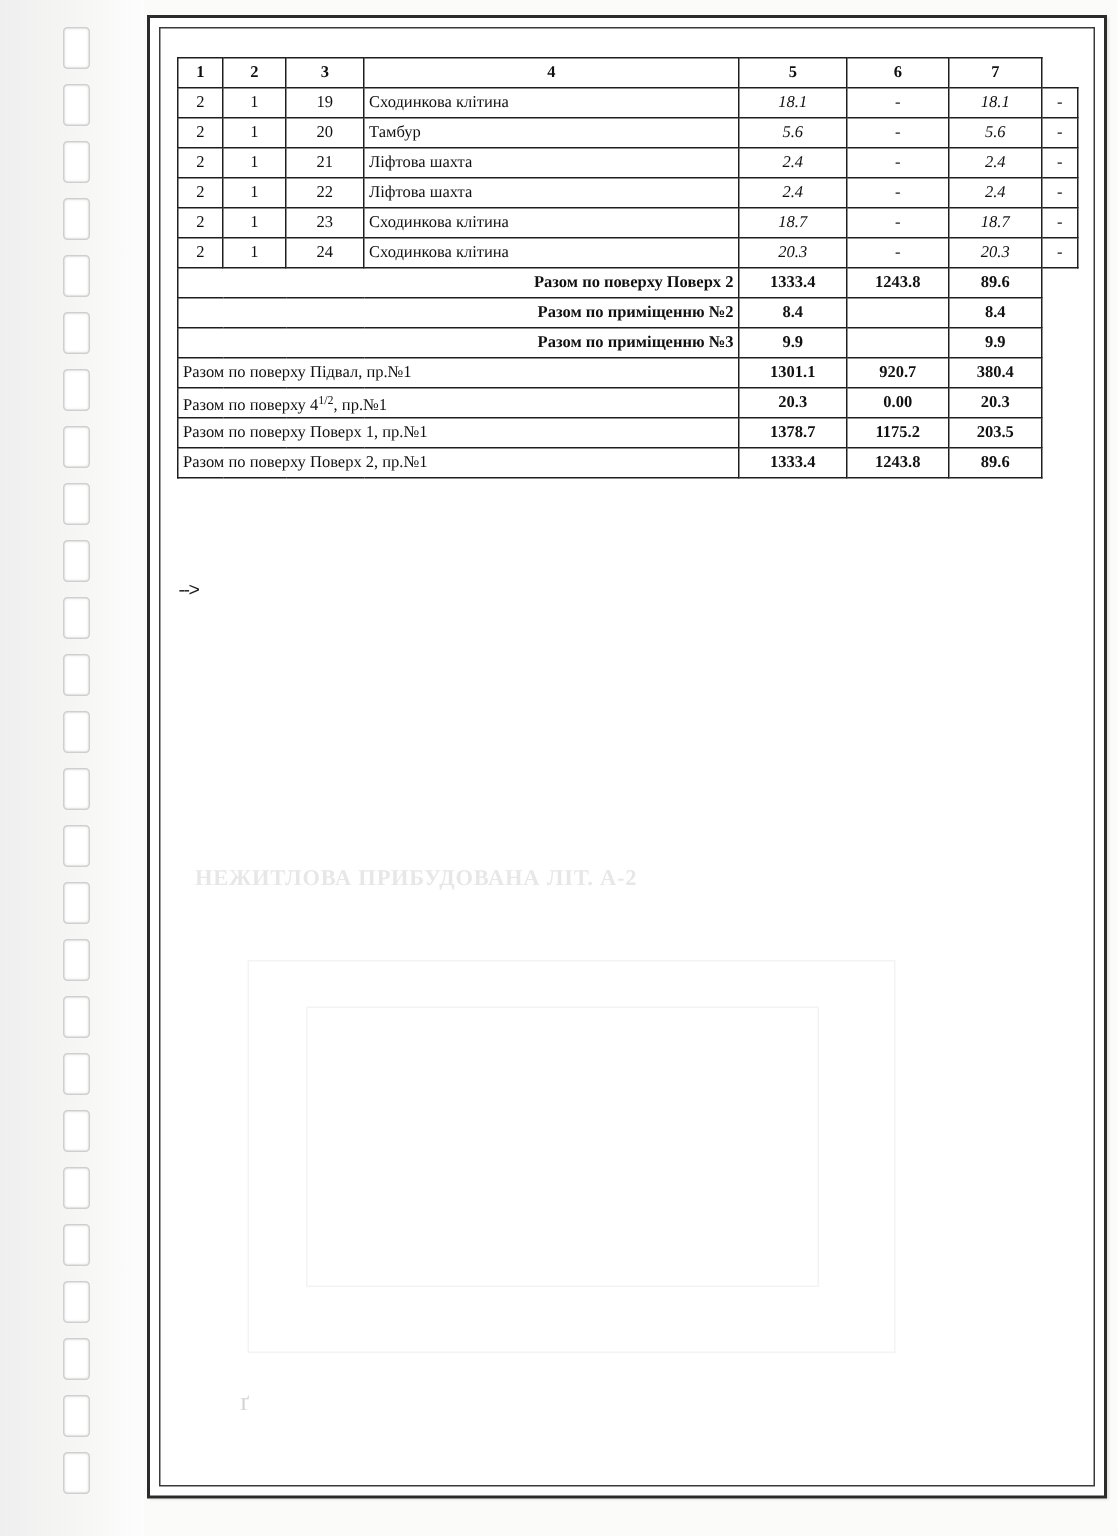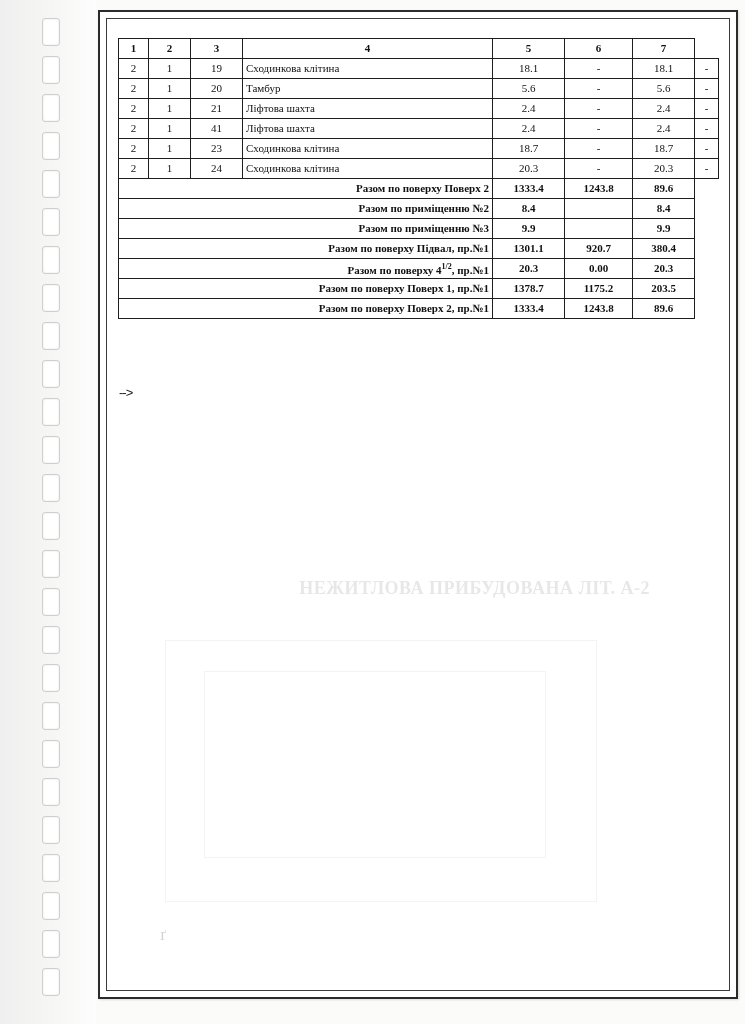--- a/index.html
+++ b/index.html
@@ -54,24 +54,24 @@
     left: 6px; top: 6px; right: 6px; bottom: 6px;
     border: 1px solid #3a3a3a;
   }
 
   
   #ghost-title {
     position: absolute;
     left: 130px;
     top: 578px;
     width: 520px;
-    text-align: right;
+    text-align: left;
     font-family: "Liberation Serif", serif;
     font-weight: bold;
-    font-size: 18px;
+    font-size: 15px;
     letter-spacing: 0.5px;
     color: rgba(120,120,120,0.18);
     white-space: nowrap;
     pointer-events: none;
   }
   #ghost-plan {
     position: absolute;
     left: 165px;
     top: 640px;
     width: 430px;
@@ -130,31 +130,31 @@
 
   .hdr td {
     text-align: center;
     font-weight: bold;
     font-size: 12px;
     height: 21px;
   }
   .ctr { text-align: center; }
   .lft { text-align: left; }
   .num  { text-align: center; font-weight: bold; font-size: 12px; }
-  .plain-num { text-align: center; font-size: 11px; }
+  .plain-num { text-align: center; font-size: 11px; font-style: italic; }
   .nob { border: none !important; background: transparent !important; }
   .label-right {
     text-align: right;
     font-weight: bold;
     font-size: 12px;
     padding-right: 6px;
   }
   .label-left {
-    text-align: right;
-    font-weight: bold;
+    text-align: left;
+    font-weight: normal;
     font-size: 12px;
     padding-left: 8px;
   }
   .tall td { height: 22px; }
   sup { font-size: 8px; }
 
   
   #arrow-note {
     position: absolute;
     left: 119px;
@@ -257,21 +257,21 @@
           <td class="ctr">21</td>
           <td class="lft">Ліфтова шахта</td>
           <td class="plain-num">2.4</td>
           <td class="plain-num">-</td>
           <td class="plain-num">2.4</td>
           <td class="ctr">-</td>
         </tr>
         <tr>
           <td class="ctr">2</td>
           <td class="ctr">1</td>
-          <td class="ctr">41</td>
+          <td class="ctr">22</td>
           <td class="lft">Ліфтова шахта</td>
           <td class="plain-num">2.4</td>
           <td class="plain-num">-</td>
           <td class="plain-num">2.4</td>
           <td class="ctr">-</td>
         </tr>
         <tr>
           <td class="ctr">2</td>
           <td class="ctr">1</td>
           <td class="ctr">23</td>

